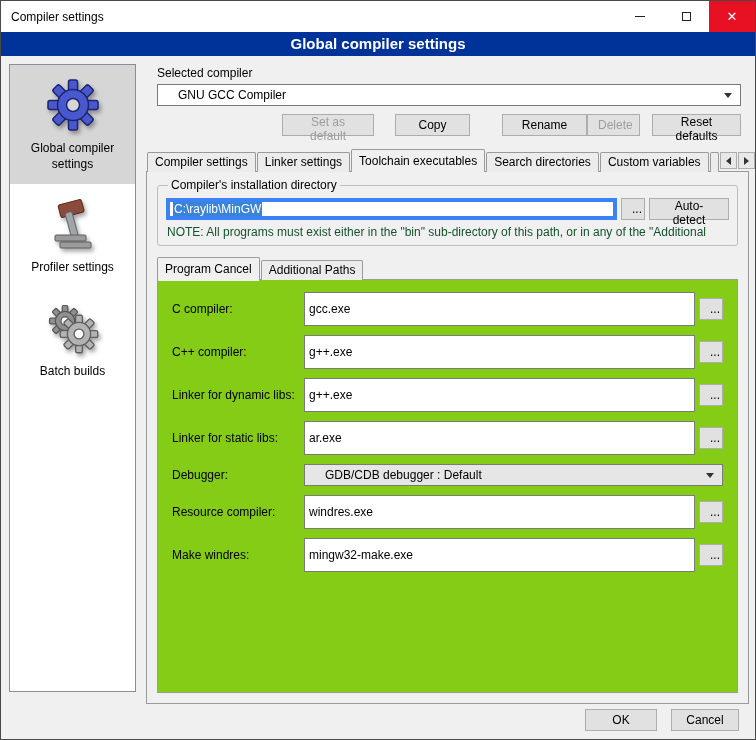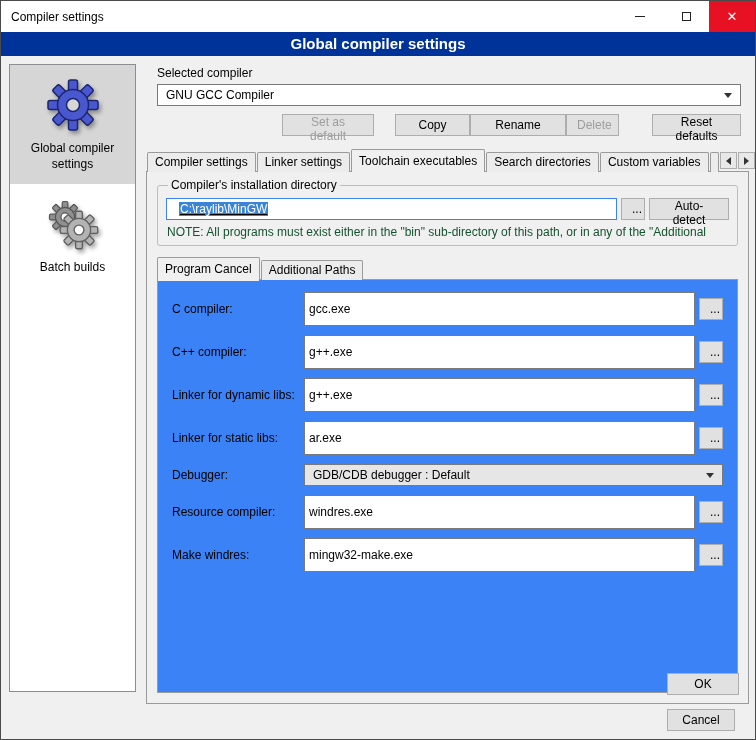--- a/index.html
+++ b/index.html
@@ -30,32 +30,32 @@
   .side-item.selected { background:#d6d6d6; }
   .side-icon svg { filter:drop-shadow(2px 3px 2px rgba(0,0,0,0.35)); }
   .side-label { margin-top:6px; text-align:center; line-height:1.3; }
 
   
   .main { position:absolute; left:145px; top:62px; width:603px; }
   .main-pad { margin-left:11px; margin-right:8px; }
   .field-caption { margin:3px 8px 4px 11px; }
 
   .combo { height:22px; border:1px solid #7a7a7a; background:#fff; display:flex;
-           align-items:center; padding:0 2px 0 8px; }
+           align-items:center; padding:0 2px 0 20px; }
   .combo .combo-text { flex:1; white-space:nowrap; overflow:hidden; }
   .arrow-down { width:0; height:0; border-left:4px solid transparent; border-right:4px solid transparent;
                 border-top:5px solid #333; margin:0 6px 0 6px; }
   .combo.gray { background:#e6e6e6; }
 
   button.win { height:22px; background:#e1e1e1; border:1px solid #adadad;
                font:12px "Liberation Sans", sans-serif; padding:0 10px; color:#000; }
   button.win.disabled { color:#9d9d9d; }
   .btn-row { display:flex; margin:8px 8px 0 11px; height:22px; }
   .btn-row .sp1 { width:125px; } .btn-row .sp2 { width:21px; } .btn-row .spx { flex:1; }
-  .b-setdef { width:92px; } .b-copy { width:75px; } .b-rename { width:96px; }
+  .b-setdef { width:92px; } .b-copy { width:75px; } .b-rename { width:85px;margin-left:32px; }
   .b-delete { width:53px; } .b-reset { width:89px; padding:0 4px; }
 
   
   .tabstrip { display:flex; align-items:flex-end; margin:13px 0 0 1px; height:23px;
               position:relative; z-index:2; }
   .tab { height:20px; line-height:19px; padding:0 7px; background:#ececec;
          border:1px solid #9a9a9a; border-bottom:none; border-radius:2px 2px 0 0;
          margin-right:1px; white-space:nowrap; }
   .tab.active { height:23px; line-height:22px; background:#f0f0f0; position:relative; }
   .tab.active::after { content:""; position:absolute; left:0; right:0; bottom:-1px; height:1px; background:#f0f0f0; }
@@ -67,41 +67,41 @@
   .tri-right { width:0; height:0; border-top:4px solid transparent; border-bottom:4px solid transparent; border-left:5px solid #333; }
 
   .panel { border:1px solid #9a9a9a; background:#f0f0f0; height:533px; margin-top:-1px;
            display:flex; flex-direction:column; }
 
   
   fieldset.groupbox { margin:6px 10px 0; border:1px solid #bdbdbd; border-radius:3px;
                       padding:6px 8px 4px; }
   fieldset.groupbox legend { padding:0 3px; margin-left:2px; }
   .dir-row { display:flex; align-items:center; }
-  .dir-input { flex:1; height:22px; border:1px solid #3b82f6; background:#fff;
-               display:flex; align-items:center; padding:0 12px;text-decoration:underline; }
+  .dir-input { flex:1; height:22px; border:4px solid #3b82f6; background:#fff;
+               display:flex; align-items:center; padding:0 3px; }
   .selection { background:#3a84d8; color:#fff; padding:0 1px; white-space:nowrap; }
   .browse { width:24px; padding:0; margin-left:4px; flex:none; }
   .b-autodetect { margin-left:4px; width:80px; padding:0 4px; flex:none; }
   .note { color:#14532d; margin:5px 0 2px 1px; white-space:nowrap; overflow:hidden; }
 
   
   .subtabstrip { display:flex; align-items:flex-end; margin:12px 10px 0; height:22px;
                  position:relative; z-index:2; }
-  .subpanel { flex:1; border:1px solid #9a9a9a; background:#3b82f6; margin:-1px 10px 10px;
+  .subpanel { flex:1; border:1px solid #9a9a9a; background:#84cc16; margin:-1px 10px 10px;
               padding:12px 14px 0 14px; }
 
   .row { display:flex; align-items:center; margin-bottom:9px; }
   .row .lbl { width:132px; flex:none; }
   .txt { flex:1; height:22px; border:1px solid #7a7a7a; background:#fff; padding:16px 4px;
          font:12px "Liberation Sans", sans-serif; color:#000; }
   .row .combo { flex:1; }
 
   
-  .footer-btns { position:absolute; right:16px; bottom:8px; display:flex; gap:14px;flex-direction:column; }
+  .footer-btns { position:absolute; right:16px; bottom:8px; display:flex; gap:14px; }
   .b-ok { width:72px; height:23px; } .b-cancel { width:68px; height:23px; }
 </style>
 </head>
 <body>
 
 <div class="window">
 
   <div class="titlebar">
     <span class="title">Compiler settings</span>
     <div class="win-controls">
@@ -132,20 +132,33 @@
               <rect x="-4.5" y="-25" width="9" height="50" rx="2" transform="rotate(135)"></rect>
               <circle r="15.5"></circle>
               <circle r="6.5" fill="#d6d6d6"></circle>
             </g>
           </g>
         </svg>
       </span>
       <span class="side-label">Global compiler settings</span>
     </div>
 
+    <div class="side-item">
+      <span class="side-icon">
+        <svg width="54" height="54" viewBox="0 0 54 54">
+          <rect x="13" y="5" width="24" height="13" rx="2" fill="#8a4a3c" stroke="#5a2a20" transform="rotate(-15 25 11)"></rect>
+          <rect x="22" y="15" width="7" height="25" rx="2" fill="#a0a4ab" stroke="#666" transform="rotate(-15 25 27)"></rect>
+          <g fill="#9b9b9b" stroke="#5f5f5f">
+            <rect x="9" y="38" width="31" height="6" rx="1"></rect>
+            <rect x="14" y="45" width="31" height="6" rx="1"></rect>
+          </g>
+        </svg>
+      </span>
+      <span class="side-label">Profiler settings</span>
+    </div>
 
     <div class="side-item">
       <span class="side-icon">
         <svg width="54" height="54" viewBox="0 0 54 54">
           <g transform="translate(19,20) scale(0.62)">
             <g fill="#8f8f8f" stroke="#565656" stroke-width="2">
               <rect x="-4.5" y="-25" width="9" height="50" rx="2"></rect>
               <rect x="-4.5" y="-25" width="9" height="50" rx="2" transform="rotate(45)"></rect>
               <rect x="-4.5" y="-25" width="9" height="50" rx="2" transform="rotate(90)"></rect>
               <rect x="-4.5" y="-25" width="9" height="50" rx="2" transform="rotate(135)"></rect>

